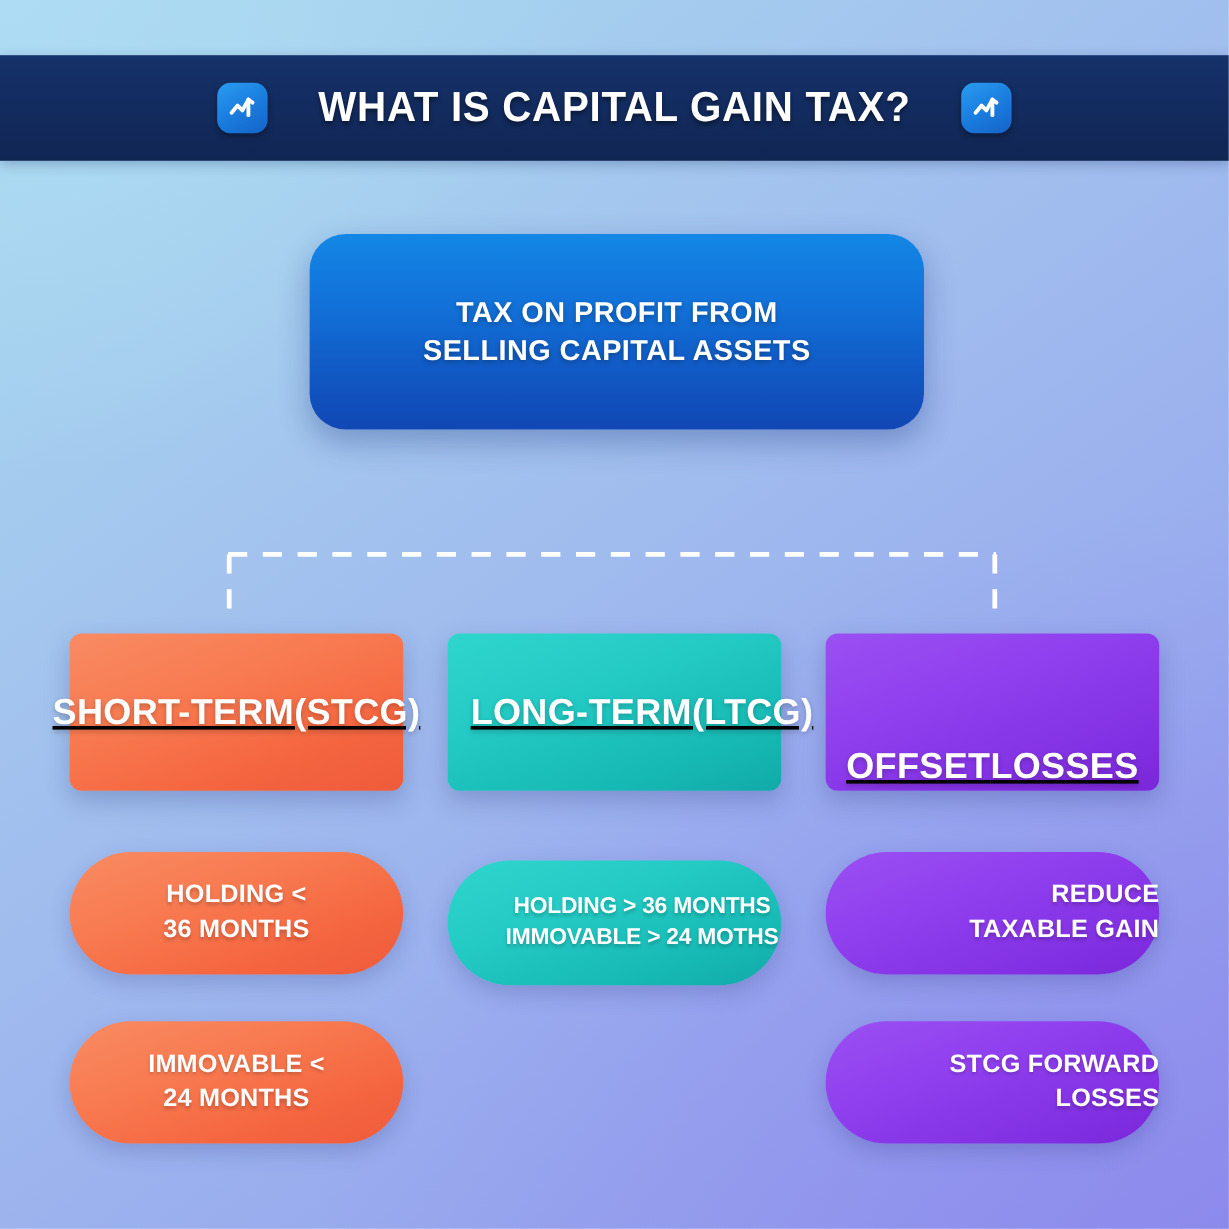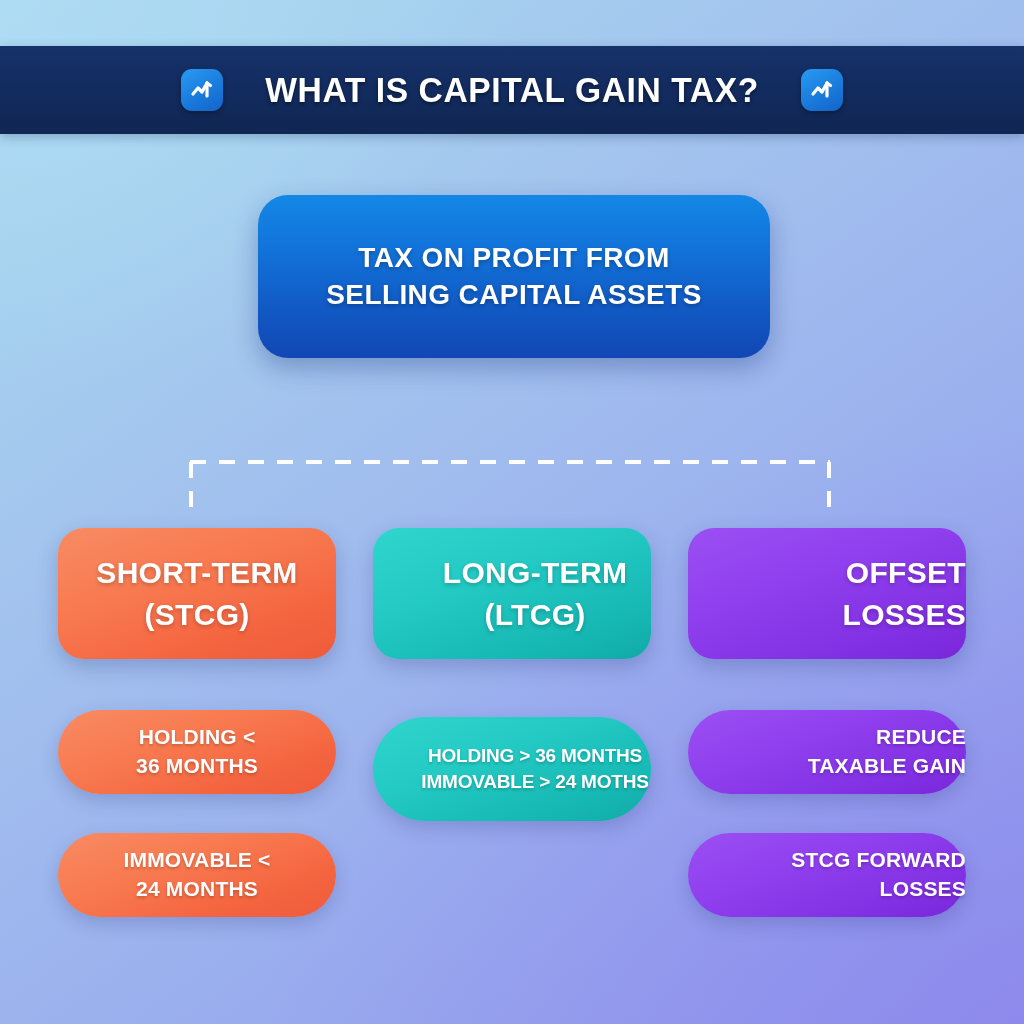--- a/index.html
+++ b/index.html
@@ -65,21 +65,21 @@
     left:258px; top:195px;
     width:512px; height:163px;
     border-radius:30px;
     background: linear-gradient(180deg, #1387e6 0%, #1272d9 35%, #1159c4 70%, #1147b5 100%);
     display:flex; flex-direction:column;
     align-items:center; justify-content:center;
     box-shadow: 0 10px 26px rgba(20,50,120,0.33);
   }
   .main-box-line {
     color:#ffffff;
-    font-size:28px;
+    font-size:24px;
     font-weight:bold;
     letter-spacing:0.4px;
     line-height:1.32;
     text-shadow: 0 2px 4px rgba(0,0,0,0.28);
     white-space:nowrap;
   }
 
   
   .connector { position:absolute; left:0; top:430px; width:1024px; height:110px; }
 
@@ -88,24 +88,25 @@
     position:absolute;
     left:58px; top:528px;
     width:908px;
     display:flex;
     justify-content:space-between;
   }
   .column { width:278px; display:flex; flex-direction:column; align-items:center; }
 
   .cat-card {
     width:278px; height:131px;
-    border-radius:26px;
-    display:flex; flex-direction:column;
+    border-radius:10px;
+    display:flex; flex-direction:row;
     align-items:center; justify-content:center;
     box-shadow: 0 8px 20px rgba(40,50,120,0.25);
+    text-decoration: underline;
   }
   .cat-line {
     color:#ffffff;
     font-size:30px;
     font-weight:bold;
     line-height:1.38;
     letter-spacing:0.3px;
     text-shadow: 0 2px 4px rgba(0,0,0,0.22);
     white-space:nowrap;
   }
@@ -118,21 +119,21 @@
     box-shadow: 0 7px 18px rgba(40,50,120,0.22);
   }
   .pill-line {
     color:#ffffff;
     font-weight:bold;
     line-height:1.36;
     letter-spacing:0.2px;
     text-shadow: 0 2px 3px rgba(0,0,0,0.2);
     white-space:nowrap;
   }
-  .pill.size-normal { height:84px; }
+  .pill.size-normal { height:102px; }
   .pill.size-normal .pill-line { font-size:21px; }
   .pill.size-compact { height:104px; }
   .pill.size-compact .pill-line { font-size:19px; letter-spacing:-0.2px; }
   .gap-a { height:51px; }
   .gap-a-compact { height:58px; }
   .gap-b { height:39px; }
 
   .theme-orange { background: linear-gradient(160deg, #f88b63 0%, #f8794f 40%, #f4643f 75%, #ef5b3a 100%); }
   .theme-teal   { background: linear-gradient(160deg, #2fd6cd 0%, #23c9c3 40%, #16b8b3 78%, #11aaa8 100%); padding-left: 46px; }
   .theme-purple { background: linear-gradient(160deg, #9b4ff2 0%, #8f3fee 40%, #8230e3 78%, #7a27da 100%); align-items: flex-end; }

